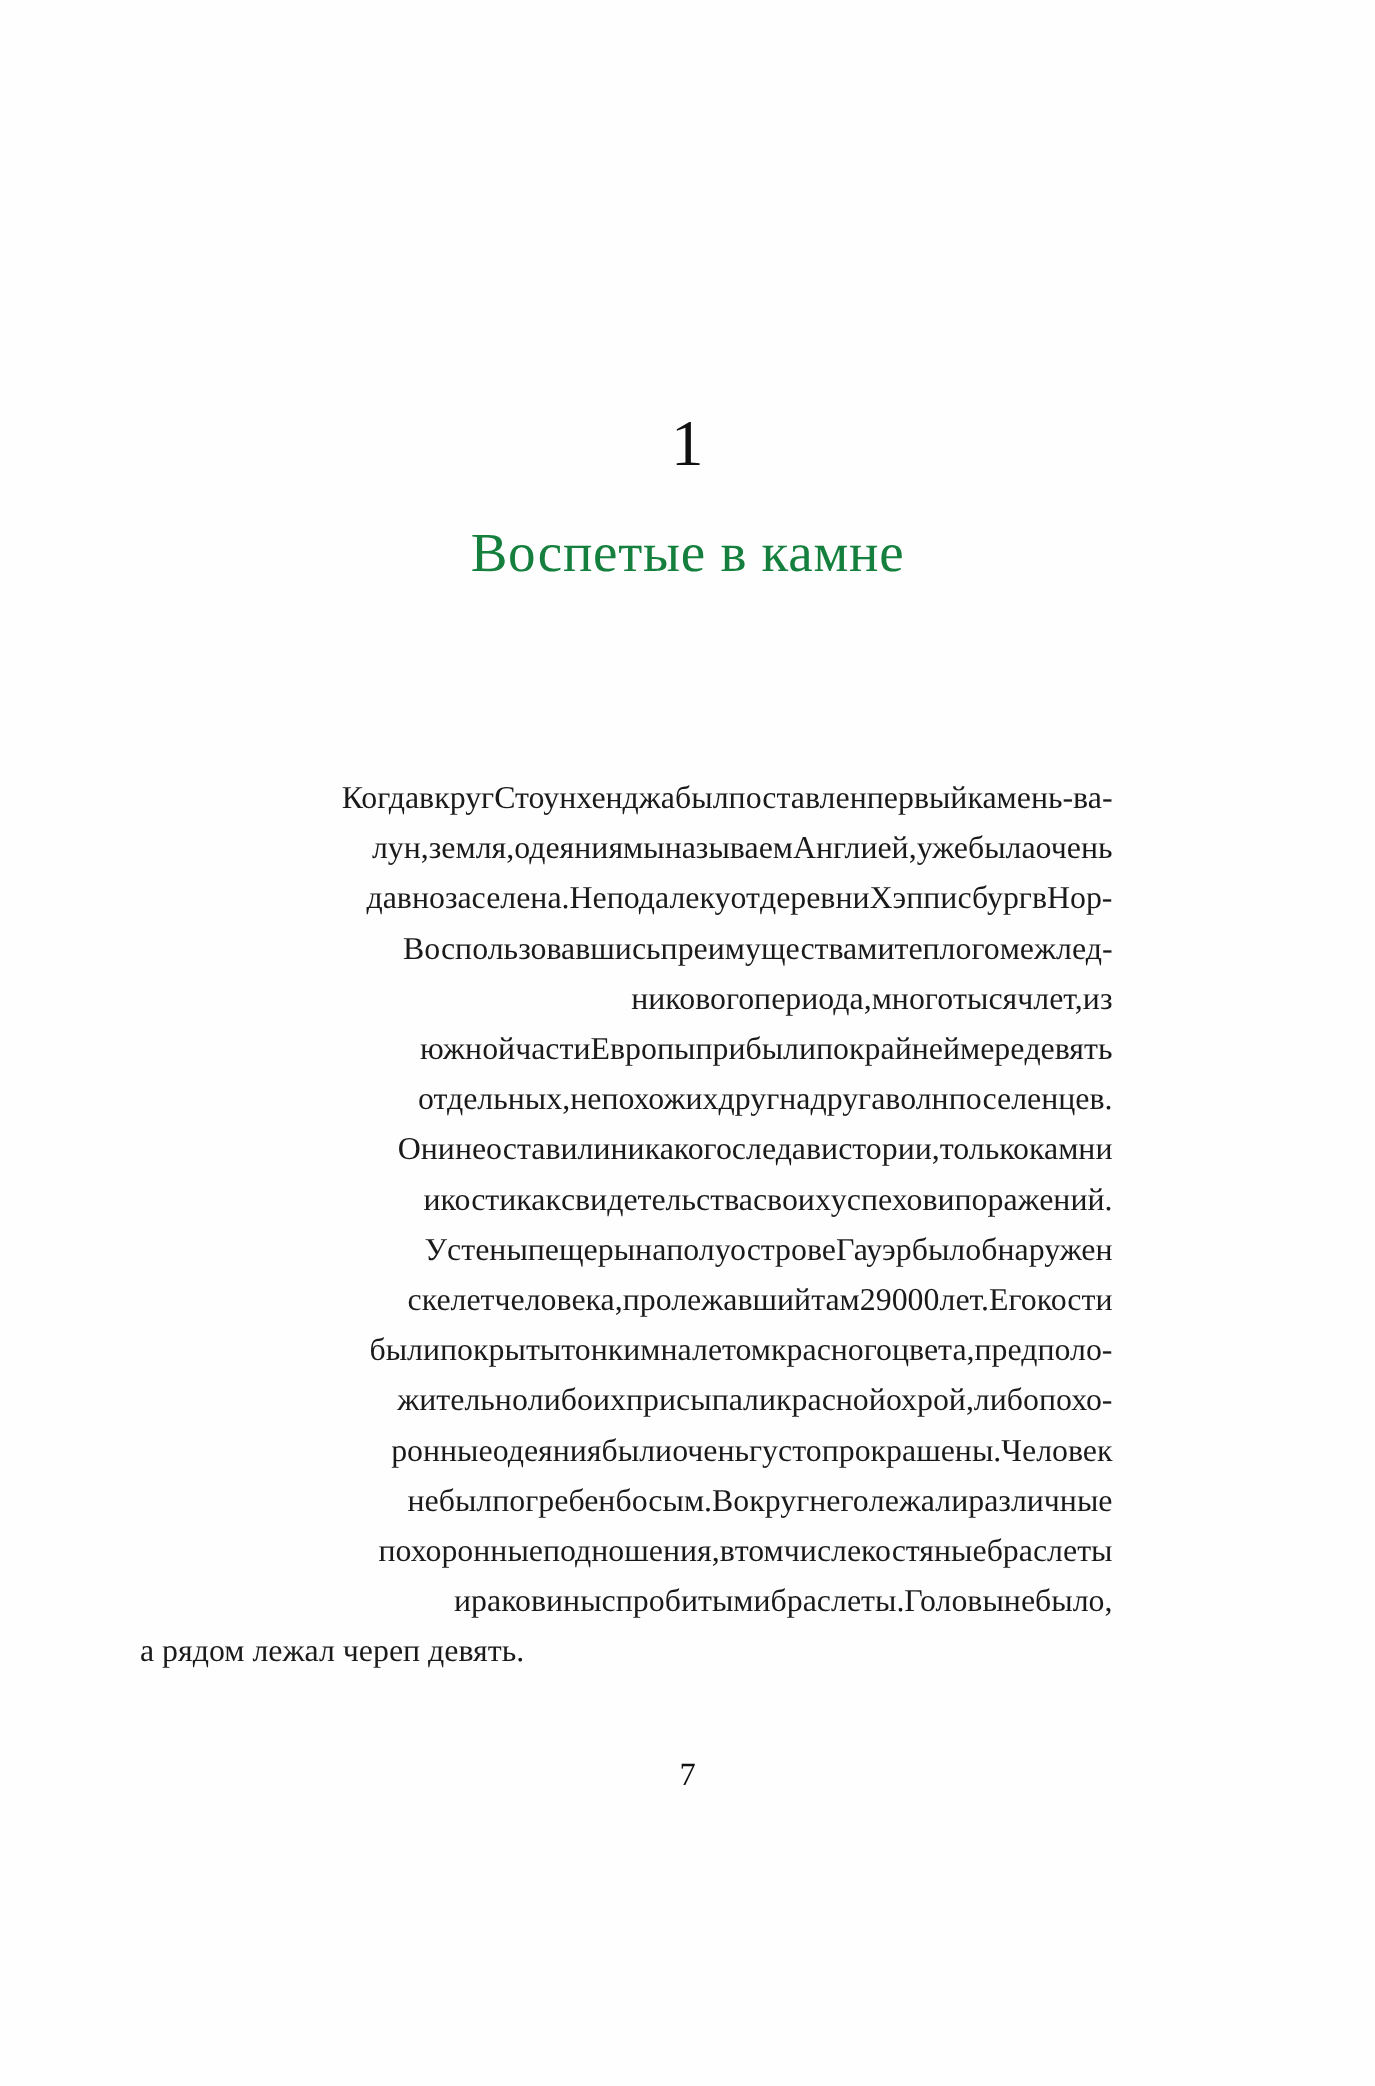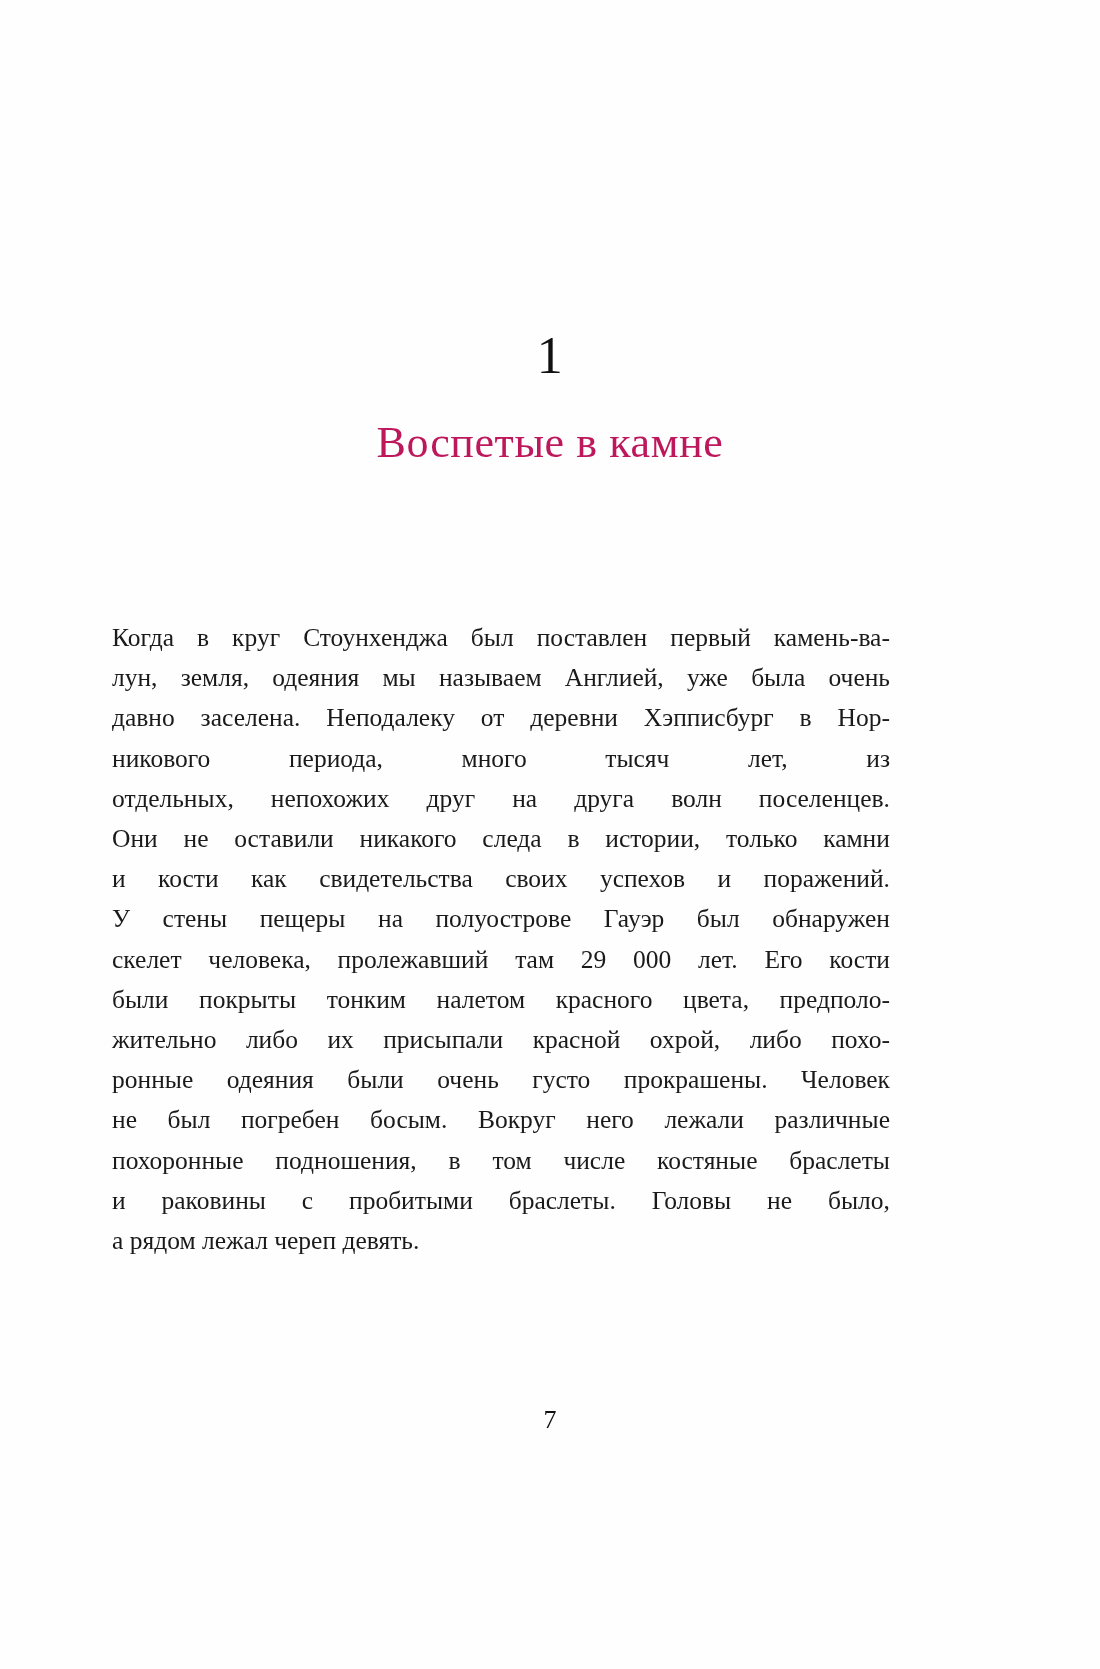--- a/index.html
+++ b/index.html
@@ -34,21 +34,21 @@
     font-weight: 400;
     line-height: 1;
     color: #111111;
     letter-spacing: 0.5px;
   }
   .chapter-title {
     margin-top: 36px;
     font-size: 44px;
     font-weight: 400;
     line-height: 1.15;
-    color: #be185d;
+    color: #15803d;
     letter-spacing: 0.6px;
   }
   .body-block {
     position: absolute;
     top: 618px;
     left: 112px;
     width: 778px;
   }
   .para {
     font-size: 25.5px;
@@ -56,21 +56,21 @@
     color: #1a1a1a;
     margin: 0;
   }
   .para .ln {
     display: block;
     white-space: nowrap;
   }
   
   .para .ln.j {
     display: flex;
-    justify-content: space-between;
+    justify-content: flex-end;
   }
   .para .ln.j > span {
     white-space: pre;
   }
   .indent {
     display: inline-block;
     width: 42px;
   }
   .pagenum {
     position: absolute;
@@ -121,26 +121,43 @@
           <span>Неподалеку</span>
           <span>от</span>
           <span>деревни</span>
           <span>Хэпписбург</span>
           <span>в</span>
           <span>Нор-</span>
         </span>
     </p>
     <p class="para">
       <span class="ln j">
+          <span class="indent"></span>
+          <span>Воспользовавшись</span>
+          <span>преимуществами</span>
+          <span>теплого</span>
+          <span>межлед-</span>
+        </span>
+      <span class="ln j">
           <span>никового</span>
           <span>периода,</span>
           <span>много</span>
           <span>тысяч</span>
           <span>лет,</span>
           <span>из</span>
+        </span>
+      <span class="ln j">
+          <span>южной</span>
+          <span>части</span>
+          <span>Европы</span>
+          <span>прибыли</span>
+          <span>по</span>
+          <span>крайней</span>
+          <span>мере</span>
+          <span>девять</span>
         </span>
       <span class="ln j">
           <span>отдельных,</span>
           <span>непохожих</span>
           <span>друг</span>
           <span>на</span>
           <span>друга</span>
           <span>волн</span>
           <span>поселенцев.</span>
         </span>

